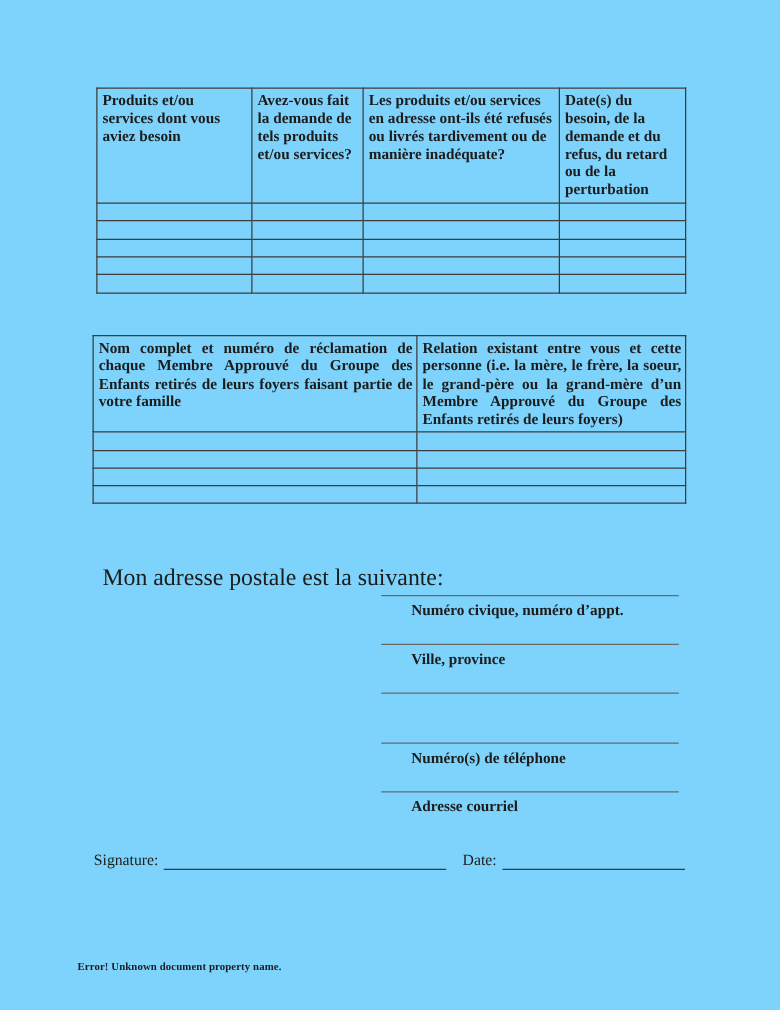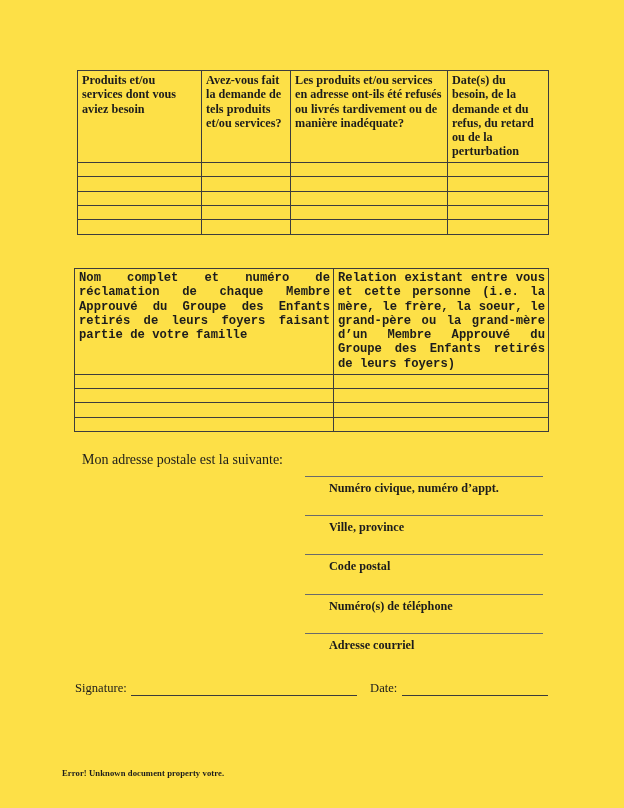--- a/index.html
+++ b/index.html
@@ -1,47 +1,47 @@
 <!DOCTYPE html>
 <html><head>
 <meta charset="utf-8">
 <style>
   html,body{margin:0;padding:0;background:#e8e8e8;}
   .page{
     position:relative;
     width:624px;height:808px;
-    background:#fde047;
+    background:#7dd3fc;
     font-family:"Liberation Serif", serif;
     color:#1c1c1c;
     overflow:hidden;
     margin:0 auto;
   }
   table{border-collapse:collapse;position:absolute;table-layout:fixed;}
   th,td{border:1px solid #3d3d3d;}
   th{
     font-weight:bold;
     font-size:12.2px;
     line-height:14.3px;
     text-align:left;
     vertical-align:top;
     padding:2px 3px 3px 4px;
   }
   .t1{left:77px;top:70px;width:471px;}
   .t1 td{height:13.4px;padding:0;}
   .t2{left:74px;top:268px;width:474px;}
-  .t2 th{text-align:justify;font-family:Liberation Mono, monospace;}
+  .t2 th{text-align:justify;}
   .t2 td{height:13.2px;padding:0;}
   .intro{
     position:absolute;left:74px;top:227px;width:478px;
     font-size:12.6px;line-height:14.9px;
     text-align:justify;margin:0;
   }
   .addr-intro{
     position:absolute;left:82px;top:452px;
-    font-size:14px;
+    font-size:19px;
   }
   .addr-fields{position:absolute;left:305px;top:476px;width:238px;}
   .addr-field{height:39.2px;}
   .addr-line{border-top:1.2px solid #6a6a6a;height:0;}
   .addr-label{
     font-weight:bold;font-size:12.2px;line-height:14px;
     padding:4px 0 0 24px;white-space:nowrap;
   }
   .sig-row{
     position:absolute;left:75px;top:681px;width:473px;
@@ -149,34 +149,33 @@
       <div class="addr-field">
         <div class="addr-line"></div>
         <div class="addr-label">Numéro civique, numéro d’appt.</div>
       </div>
       <div class="addr-field">
         <div class="addr-line"></div>
         <div class="addr-label">Ville, province</div>
       </div>
       <div class="addr-field">
         <div class="addr-line"></div>
-        <div class="addr-label">Code postal</div>
       </div>
       <div class="addr-field">
         <div class="addr-line"></div>
         <div class="addr-label">Numéro(s) de téléphone</div>
       </div>
       <div class="addr-field">
         <div class="addr-line"></div>
         <div class="addr-label">Adresse courriel</div>
       </div>
     </div>
 
   <div class="sig-row">
     <span class="sig-label">Signature:</span>
     <span class="fill-line sig-line"></span>
     <span class="date-label">Date:</span>
     <span class="fill-line date-line"></span>
   </div>
 
-  <div class="footer-error">Error! Unknown document property votre.</div>
+  <div class="footer-error">Error! Unknown document property name.</div>
 
 </div>
 
 </body></html>

